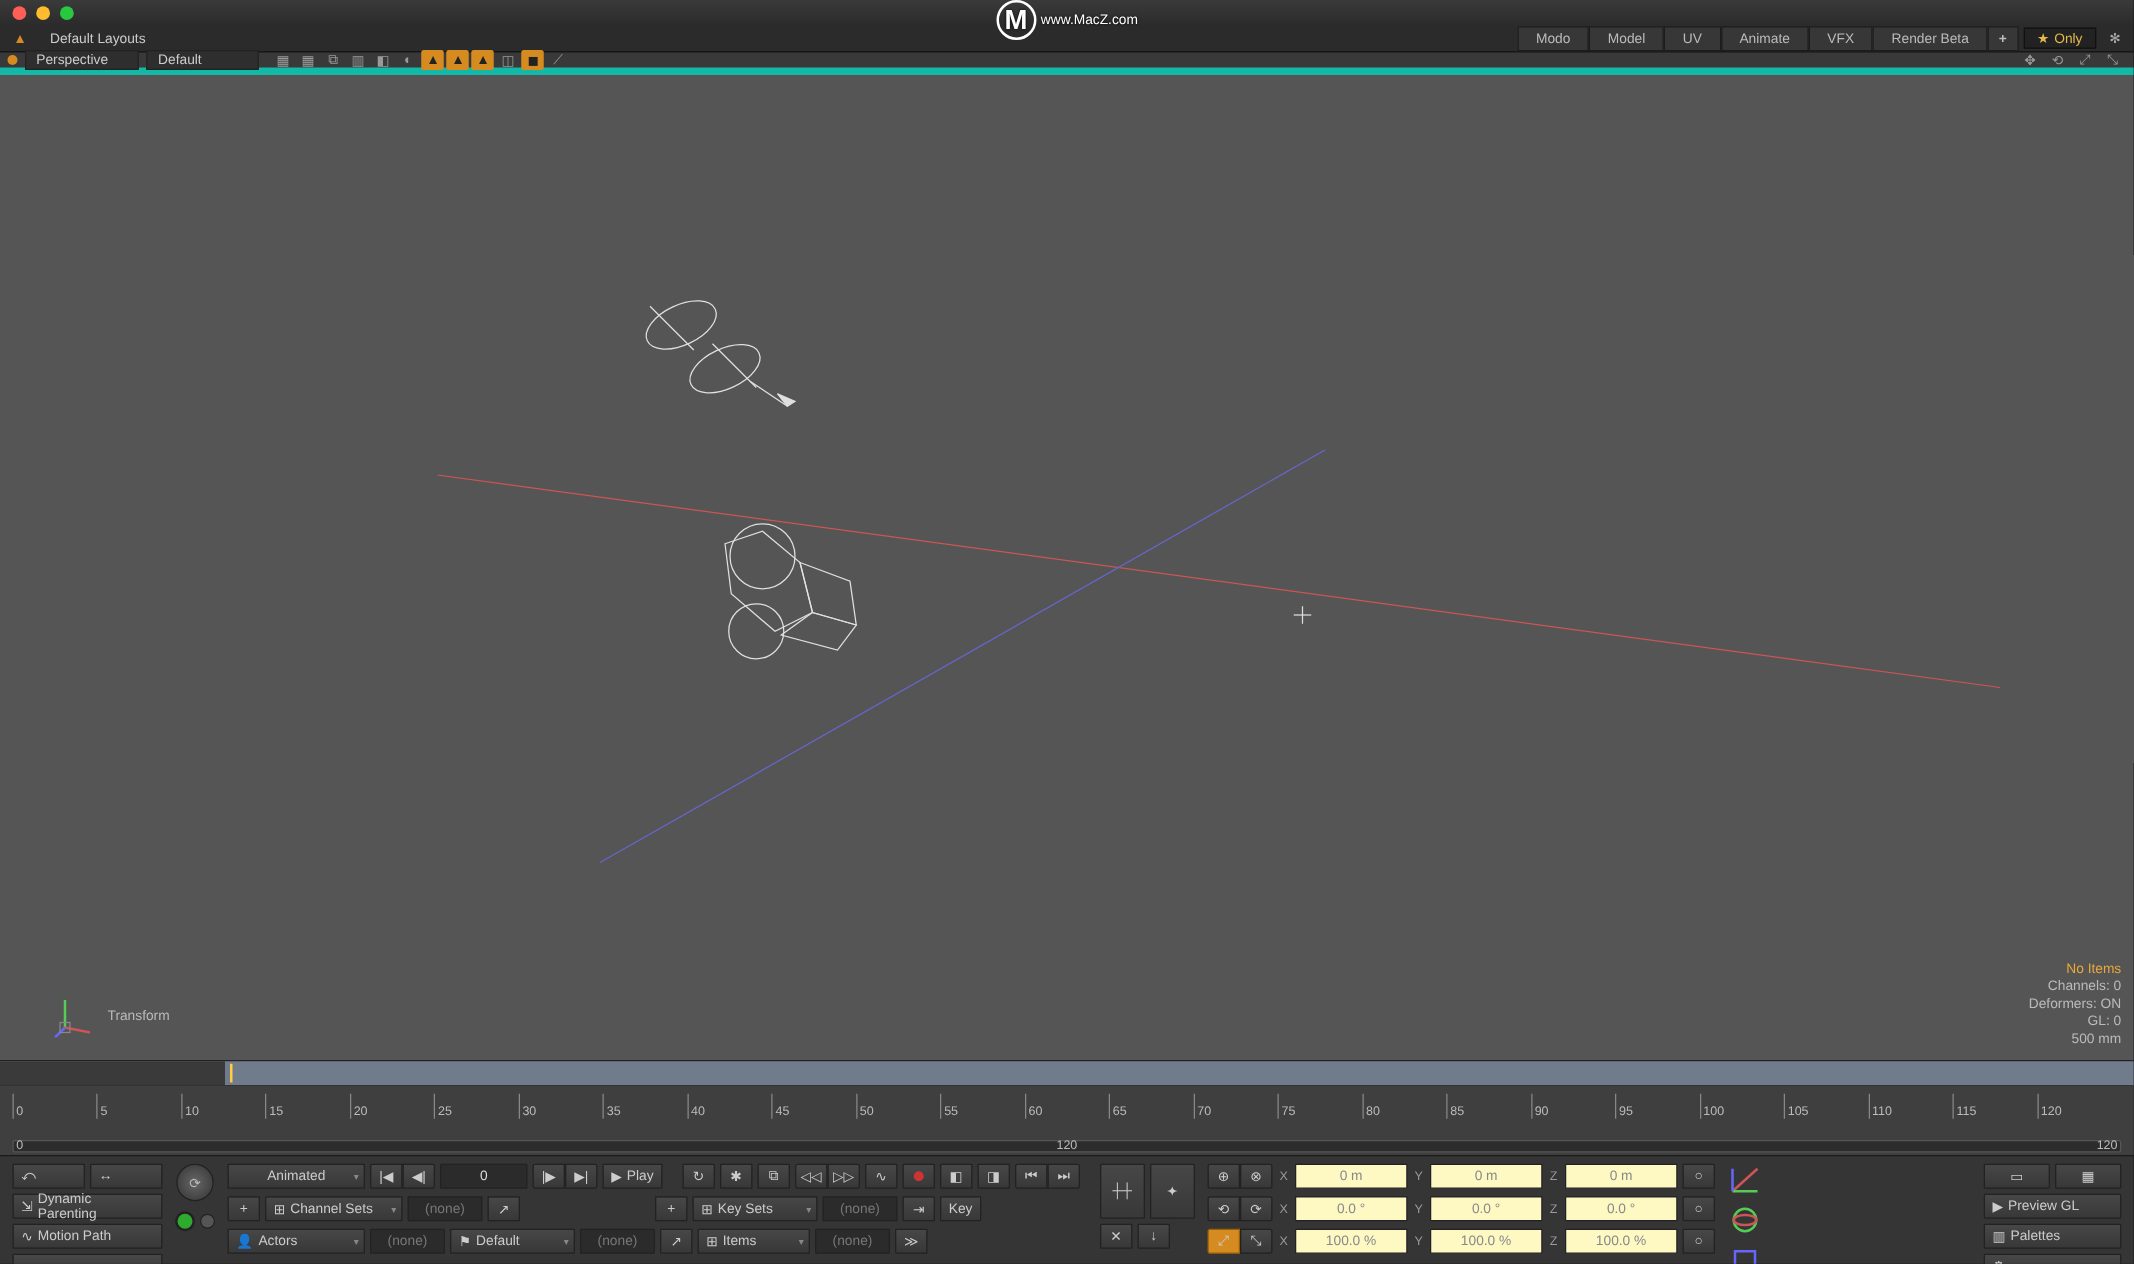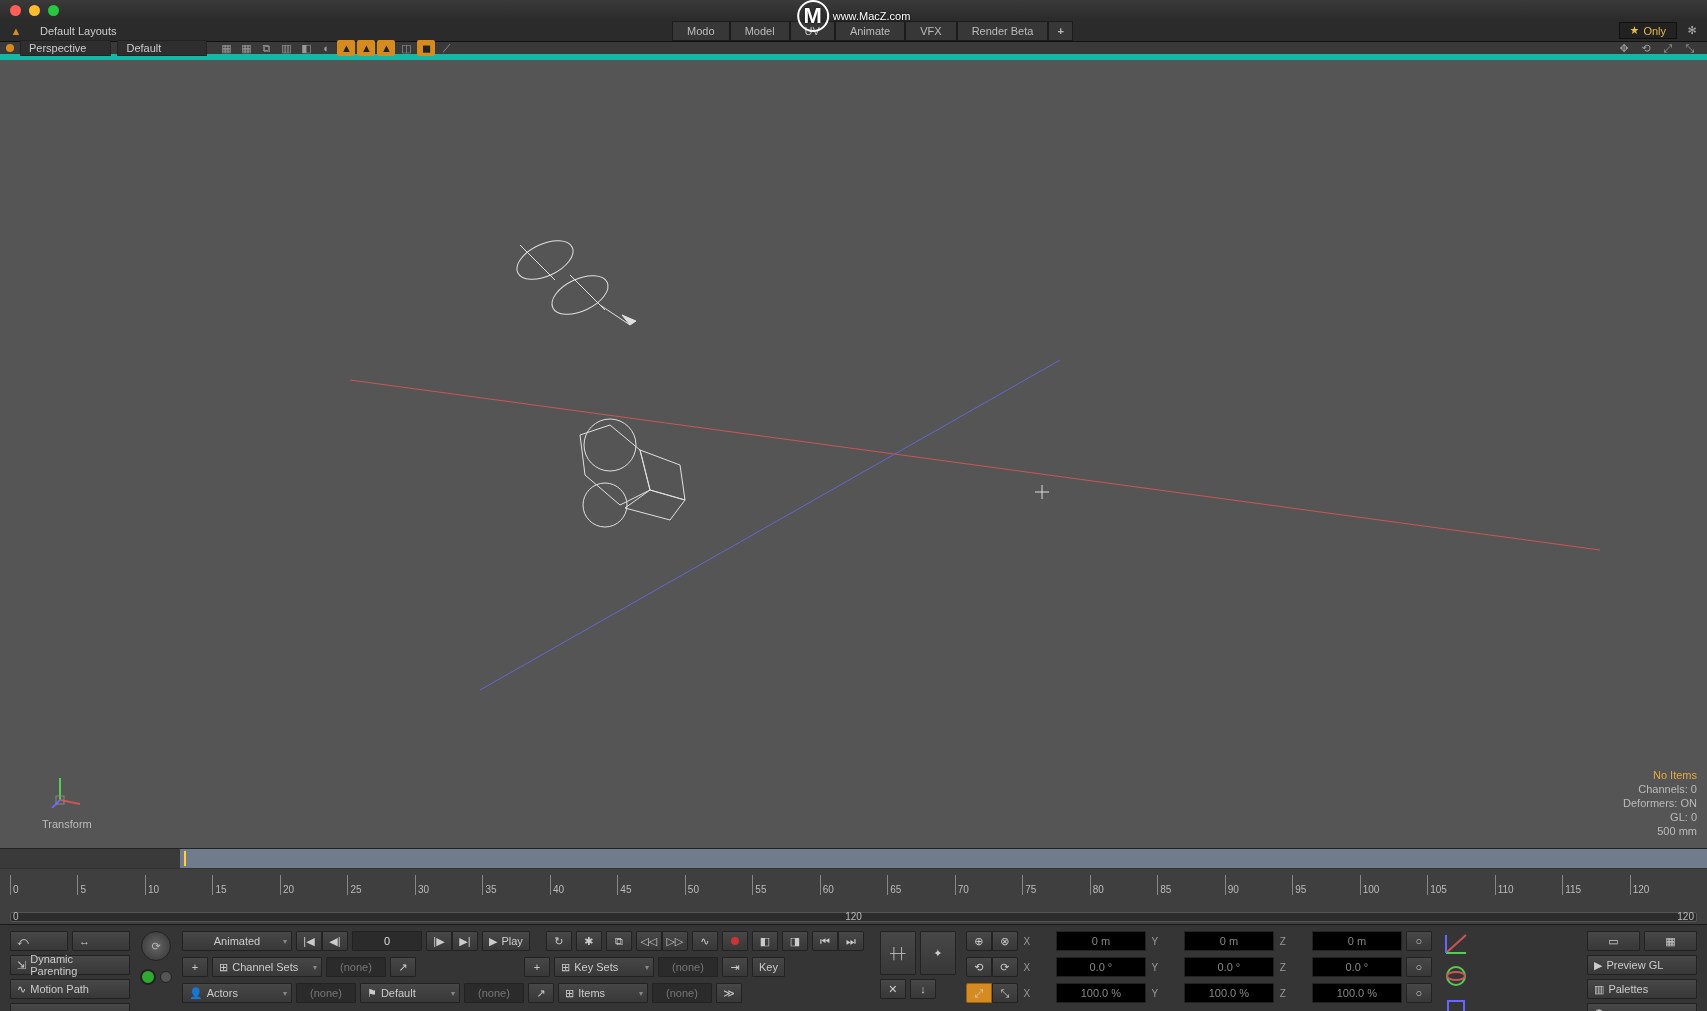--- a/index.html
+++ b/index.html
@@ -7,36 +7,36 @@
 .titlebar { height: 20px; background: linear-gradient(#3a3a3a,#2b2b2b); display: flex; align-items: center; position: relative; }
 .traffic { display: flex; gap: 8px; margin-left: 10px; }
 .traffic div { width: 11px; height: 11px; border-radius: 50%; }
 .tred { background:#ff5f57; } .tyel { background:#febc2e; } .tgrn { background:#28c840; }
 .title { position:absolute; left:0; right:0; text-align:center; color:#ccc; font-size:12px; }
 .watermark { position:absolute; left:50%; transform:translateX(-50%); top:0; font-family: Georgia, serif; font-size:34px; color:#fff; z-index:100; text-shadow:0 0 2px #000; display:flex; align-items:center; gap:4px; pointer-events:none;}
 .watermark .wmlogo { width:32px; height:32px; border:2px solid #fff; border-radius:50%; display:inline-flex; align-items:center; justify-content:center; font-size:22px; font-weight:bold;}
 .menubar { height:22px; background:#2b2b2b; border-bottom:1px solid #111; display:flex; align-items:center; padding:0 6px; gap:4px; }
 .menubar .home { width:20px; text-align:center; color:#d58b1f; }
 .menubar .layouts { padding:0 10px; color:#ccc; }
-.menubar .tabs { flex:1; display:flex; justify-content:center; gap:0; }
+.menubar .tabs { flex:1; display:flex; justify-content:flex-end; gap:0; }
 .menubar .tab { background:#373737; padding:3px 14px; border:1px solid #1c1c1c; color:#bbb; }
 .menubar .tab.add { padding:3px 8px; font-weight:bold; }
 .menubar .right { display:flex; align-items:center; gap:6px; }
 .only { background:#222; border:1px solid #111; padding:1px 10px; color:#e6b84a; display:flex; align-items:center; gap:4px;}
 .gear { width:18px; height:18px; display:flex; align-items:center; justify-content:center; color:#aaa;}
 .vpbar { height:18px; background:#393939; border-bottom:6px solid #14b8a6; display:flex; align-items:center; }
 .vpbar .dot { width:8px; height:8px; background:#d58b1f; border-radius:50%; margin:0 6px;}
 .vpbar .drop { background:#2e2e2e; border:1px solid #222; padding:1px 24px 1px 8px; margin-right:6px; min-width:90px; position:relative; color:#ccc;}
 .vpbar .icons { display:flex; gap:2px; margin-left:4px;}
 .vpbar .ic { width:18px; height:16px; display:flex; align-items:center; justify-content:center; color:#999; border-radius:2px;}
 .vpbar .ic.org { background:#d58b1f; color:#222;}
 .vpbar .rnav { margin-left:auto; display:flex; gap:4px; padding-right:8px;}
 .viewport { position:relative; background:#555; height:788px; overflow:hidden; }
 .viewport svg { position:absolute; inset:0; }
-.gizmo { position:absolute; left:42px; bottom:18px; display:flex; align-items:center; gap:10px;flex-direction:column;}
+.gizmo { position:absolute; left:42px; bottom:18px; display:flex; align-items:center; gap:10px;}
 .gizmo svg { position:static; }
 .overlay { position:absolute; right:10px; bottom:10px; text-align:right; line-height:14px; }
 .overlay .noit { color:#e8a83a; }
 .timeline { height:76px; background:#3a3a3a; border-top:1px solid #222; display:flex; flex-direction:column;}
 .tl-top { height:20px; background:#6a7585; display:flex; align-items:center; border-bottom:1px solid #333;}
 .tl-top .summ { background:#3a3a3a; width:180px; height:100%; display:flex; align-items:center; padding-left:10px; gap:6px;}
 .tl-top .summ .cf { margin-left:auto; margin-right:6px; display:flex; gap:2px;}
 .tl-top .summ .cf span { width:14px; height:14px; background:#2a2a2a; border-radius:2px; display:inline-flex; align-items:center; justify-content:center; font-size:10px;}
 .tl-mid { height:20px; background:#707b8b; border-bottom:1px solid #333; position:relative;}
 .tl-mid-in { position:absolute; left:0; width:180px; top:0; bottom:0; background:#3a3a3a;}
@@ -47,21 +47,21 @@
 .range { position:absolute; left:10px; right:10px; bottom:2px; height:10px; background:#2c2c2c; border:1px solid #555; border-radius:2px;}
 .range .lbl { position:absolute; top:-2px; font-size:10px; color:#bbb;}
 .panel { height:90px; background:#353535; border-top:1px solid #1a1a1a; padding:6px 10px; display:flex; gap:10px; align-items:flex-start;}
 .col { display:flex; flex-direction:column; gap:4px;}
 .btn { height:20px; background:linear-gradient(#474747,#383838); border:1px solid #222; border-radius:1px; display:flex; align-items:center; justify-content:center; padding:0 6px; color:#ccc; gap:4px;}
 .btn.sq { width:26px; padding:0;}
 .btn.wide { min-width:110px; justify-content:flex-start;}
 .btn.drop { min-width:90px; justify-content:flex-start; position:relative;}
 .btn.drop:after { content:"▾"; position:absolute; right:4px; font-size:8px; color:#888;}
 .btn.field { background:#2b2b2b; min-width:60px; color:#777;}
-.btn.num { background:#000000; min-width:90px; color:#888; justify-content:center;margin-left:20px;}
+.btn.num { background:#fef9c3; min-width:90px; color:#888; justify-content:center;}
 .btn.play { gap:4px;}
 .btn.rec { }
 .btn.rec .d { width:8px;height:8px;background:#c33;border-radius:50%;}
 .btn.key { width:26px; padding:0;}
 .btn.org { background:#d58b1f; border-color:#9a5f0a;}
 .row { display:flex; gap:4px; align-items:center;}
 .grp { display:flex; gap:0;}
 .grp .btn { border-radius:0;}
 .grp .btn:first-child { border-radius:2px 0 0 2px;}
 .grp .btn:last-child { border-radius:0 2px 2px 0;}

